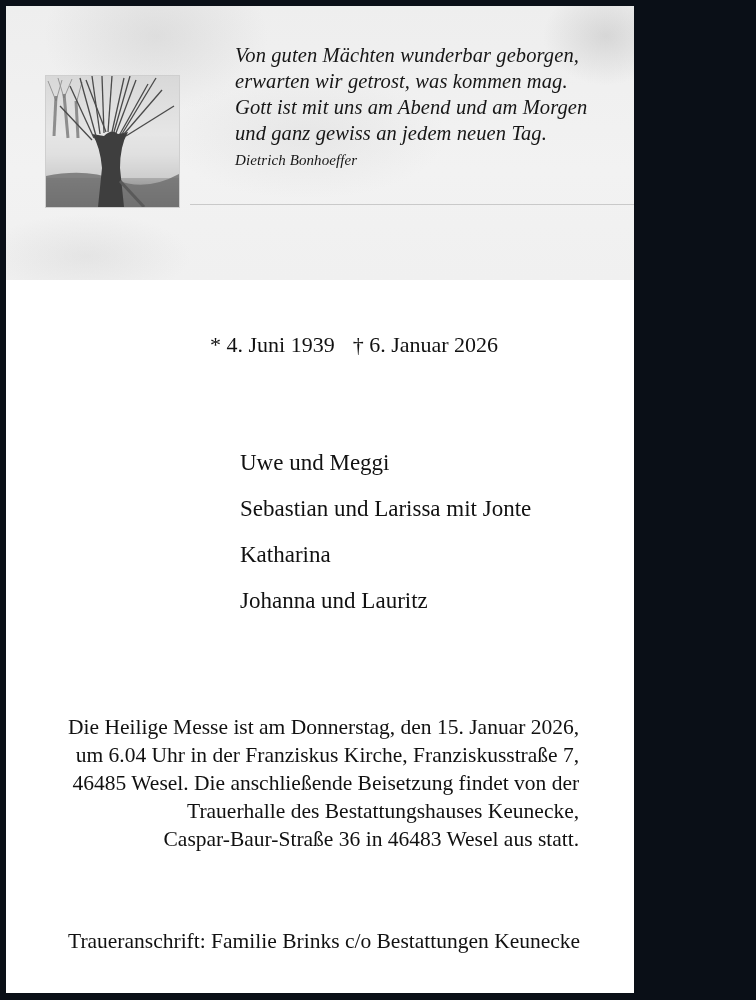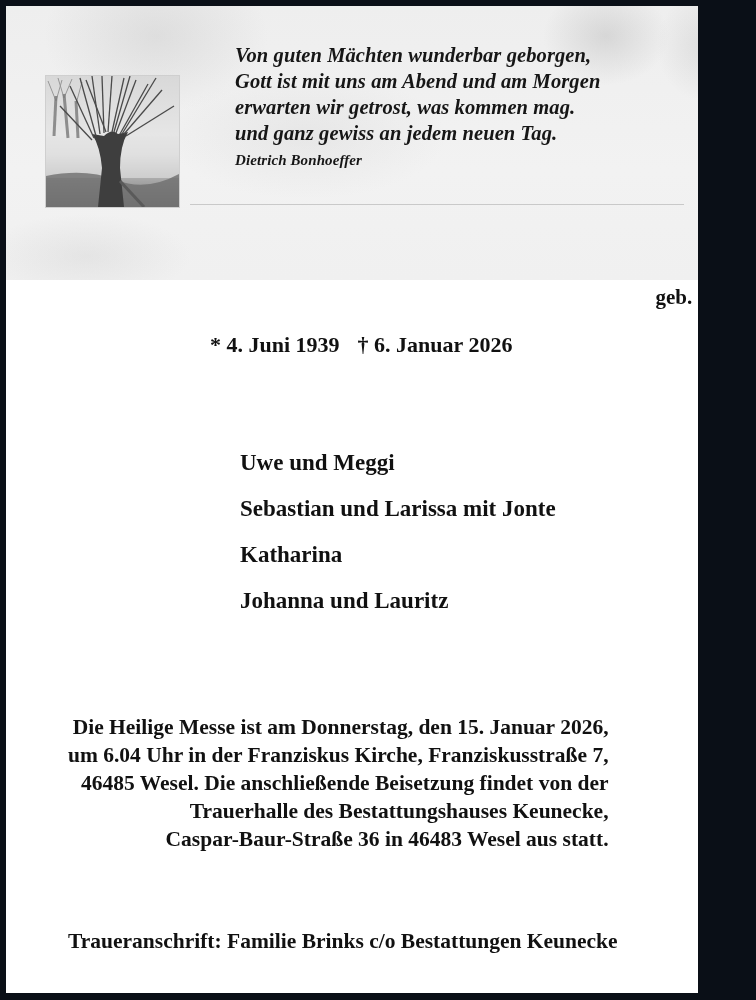--- a/index.html
+++ b/index.html
@@ -7,24 +7,23 @@
       width: 756px; height: 1000px;
       background: #0a0f17;
       position: relative;
       overflow: hidden;
       font-family: "Liberation Serif", "DejaVu Serif", serif;
       color: #111;
     }
     .page {
       position: absolute;
       left: 6px; top: 6px;
-      width: 692px; height: 987px;
+      width: 628px; height: 987px;
       background: #ffffff;
       overflow: hidden;
-      font-weight: bold;
     }
     .header-bg {
       position: absolute; left: 0; top: 0;
       width: 744px; height: 274px;
       background:
         radial-gradient(ellipse 160px 110px at 150px 30px, rgba(190,190,190,0.35), rgba(255,255,255,0) 70%),
         radial-gradient(ellipse 90px 70px at 600px 30px, rgba(170,170,170,0.35), rgba(255,255,255,0) 70%),
         radial-gradient(ellipse 70px 80px at 700px 40px, rgba(180,180,180,0.3), rgba(255,255,255,0) 70%),
         radial-gradient(ellipse 200px 90px at 300px 130px, rgba(200,200,200,0.25), rgba(255,255,255,0) 70%),
         radial-gradient(ellipse 150px 60px at 80px 250px, rgba(200,200,200,0.3), rgba(255,255,255,0) 70%),
@@ -159,22 +158,22 @@
         <line x1="68" y1="56" x2="84" y2="0"></line>
         <line x1="76" y1="58" x2="110" y2="2"></line>
       </g>
 
       <line x1="74" y1="105" x2="98" y2="131" stroke="#5a5a5a" stroke-width="3"></line>
     </svg>
   </div>
 
   <div class="quote">
     <span class="quote-line">Von guten Mächten wunderbar geborgen,</span>
+    <span class="quote-line">erwarten wir getrost, was kommen mag.</span>
     <span class="quote-line">Gott ist mit uns am Abend und am Morgen</span>
-    <span class="quote-line">erwarten wir getrost, was kommen mag.</span>
     <span class="quote-line">und ganz gewiss an jedem neuen Tag.</span>
     <span class="quote-author">Dietrich Bonhoeffer</span>
   </div>
 
   <div class="divider"></div>
 
 
   <div class="maiden">geb. Seelig</div>
 
   <div class="dates">

